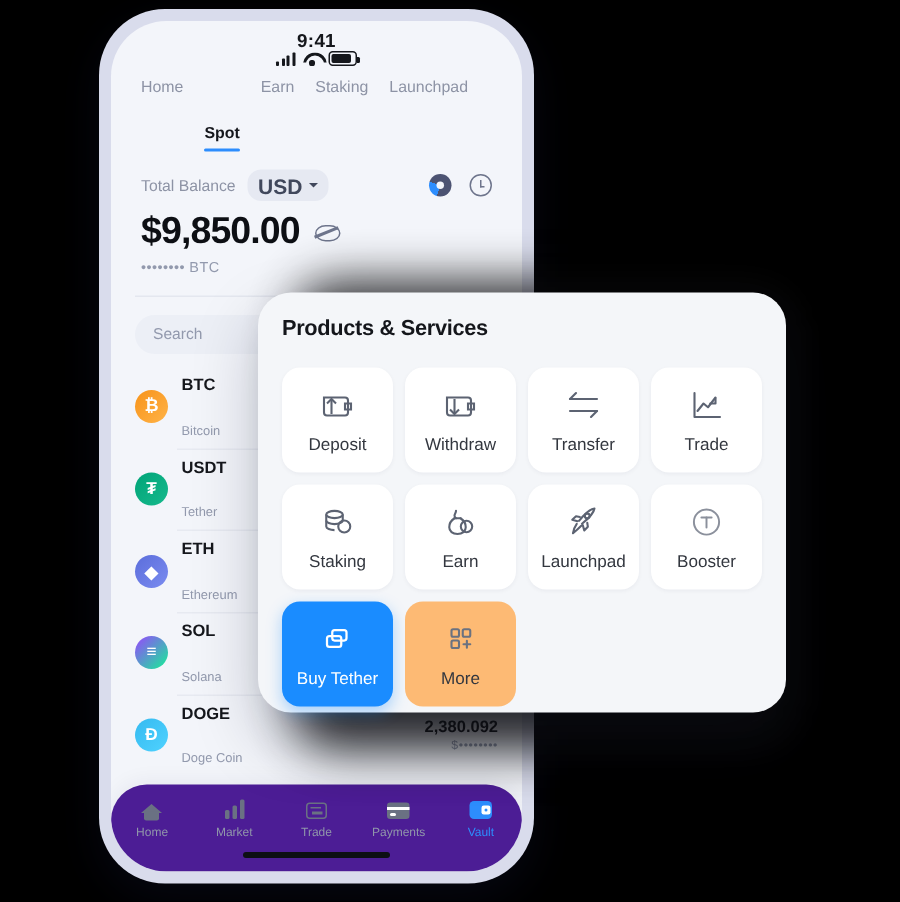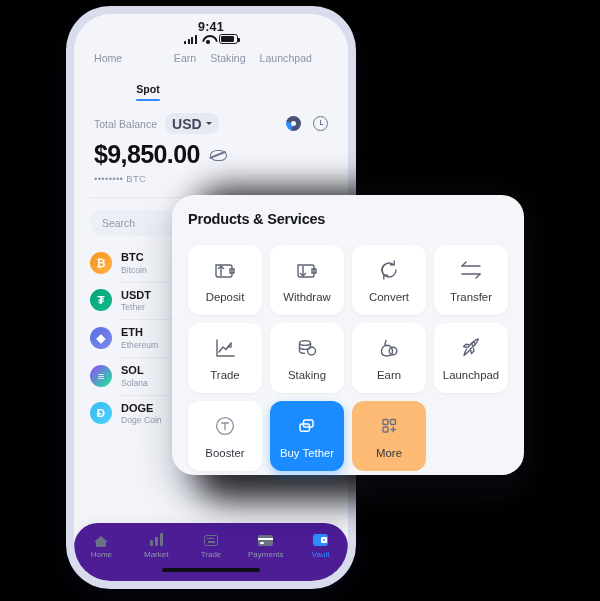--- a/index.html
+++ b/index.html
@@ -99,21 +99,21 @@
 
   
   .coin-list{ margin-top:8px; }
   .coin-row{ display:flex; align-items:center; gap:9px; padding:7px 16px; position:relative;}
   .coin-row + .coin-row::before{ content:""; position:absolute; left:44px; right:16px; top:0;
     height:1px; background:#e7eaf1;}
   .coin-ic{ width:22px;height:22px;border-radius:50%; flex:0 0 22px;
      display:flex;align-items:center;justify-content:center;
      color:#fff;font-size:11.5px;font-weight:700;}
   .coin-name{ font-size:11px; font-weight:700; color:#15171c; line-height:1.15;}
-  .coin-full{ font-size:8.6px; color:#9299ad; margin-top:1px;}
+  .coin-full{ font-size:8.6px; color:#9299ad; margin-top:18px;}
   .coin-right{ margin-left:auto; text-align:right;}
   .coin-amt{ font-size:11px; font-weight:700; color:#15171c;}
   .coin-fiat{ font-size:8.2px; color:#9299ad; letter-spacing:.4px; margin-top:1px;}
 
   
   .navbar{ position:absolute; left:0; right:0; bottom:0; height:58px; background:#4c1d95;
     border-radius:26px 26px 37px 37px; display:flex; align-items:flex-start;
     padding-top:9px; box-shadow:0 -2px 14px rgba(30,35,70,.06);}
   .nav-item{ flex:1; display:flex; flex-direction:column; align-items:center; gap:4px;}
   .nav-lbl{ font-size:8px; color:#9096aa;}
@@ -350,30 +350,20 @@
       <div class="tile">
         <svg class="gi" viewBox="0 0 26 24" fill="none" stroke="#5c6372" stroke-width="1.4">
           <path d="M4 7h14a2 2 0 012 2v8a2 2 0 01-2 2H6a2 2 0 01-2-2V7z"></path>
           <path d="M18 11h4v4h-4z"></path>
           <path d="M9 8v10"></path>
             <path d="M6 15l3 3 3-3"></path>
         </svg>
         <div class="tile-lbl">Withdraw</div>
       </div>
 
-      <div class="tile">
-        <svg class="gi" viewBox="0 0 26 24" fill="none" stroke="#5c6372" stroke-width="1.4" stroke-linecap="round">
-          <path d="M20 12a7 7 0 11-2.6-5.4"></path>
-          <path d="M6 12a7 7 0 012.6-5.4"></path>
-          <path d="M18.2 3v3.8h-3.8"></path>
-          <path d="M7.8 21v-3.8h3.8"></path>
-          <path d="M6 12a7 7 0 002.6 5.4"></path>
-        </svg>
-        <div class="tile-lbl">Convert</div>
-      </div>
 
       <div class="tile">
         <svg class="gi" viewBox="0 0 26 24" fill="none" stroke="#5c6372" stroke-width="1.4" stroke-linecap="round" stroke-linejoin="round">
           <path d="M22 8H4"></path>
             <path d="M8 4L4 8"></path>
           <path d="M4 16h18"></path>
             <path d="M18 20l4-4"></path>
         </svg>
         <div class="tile-lbl">Transfer</div>
       </div>

